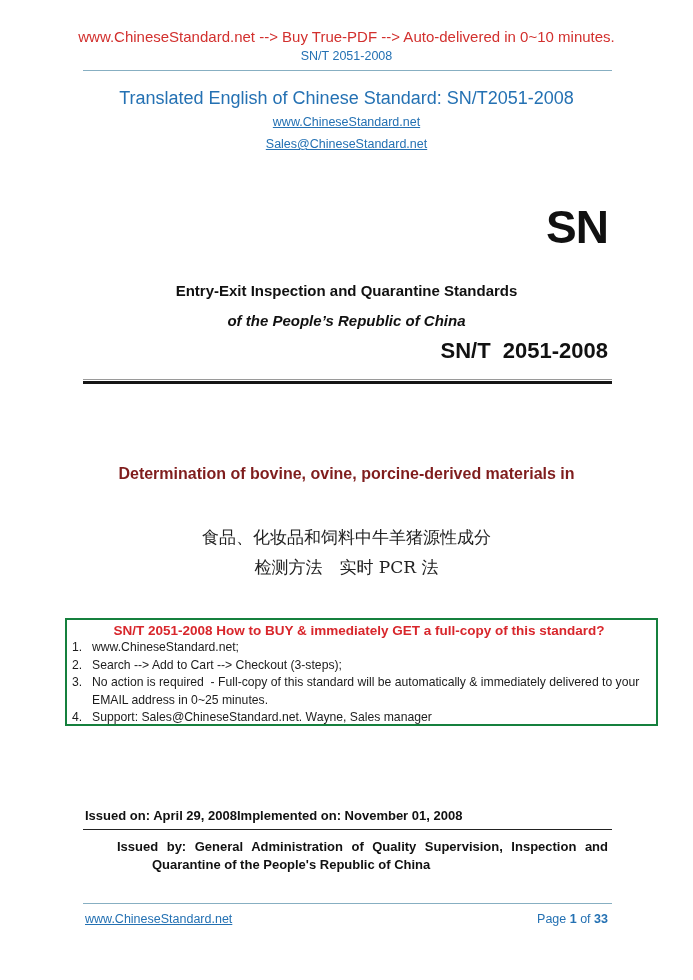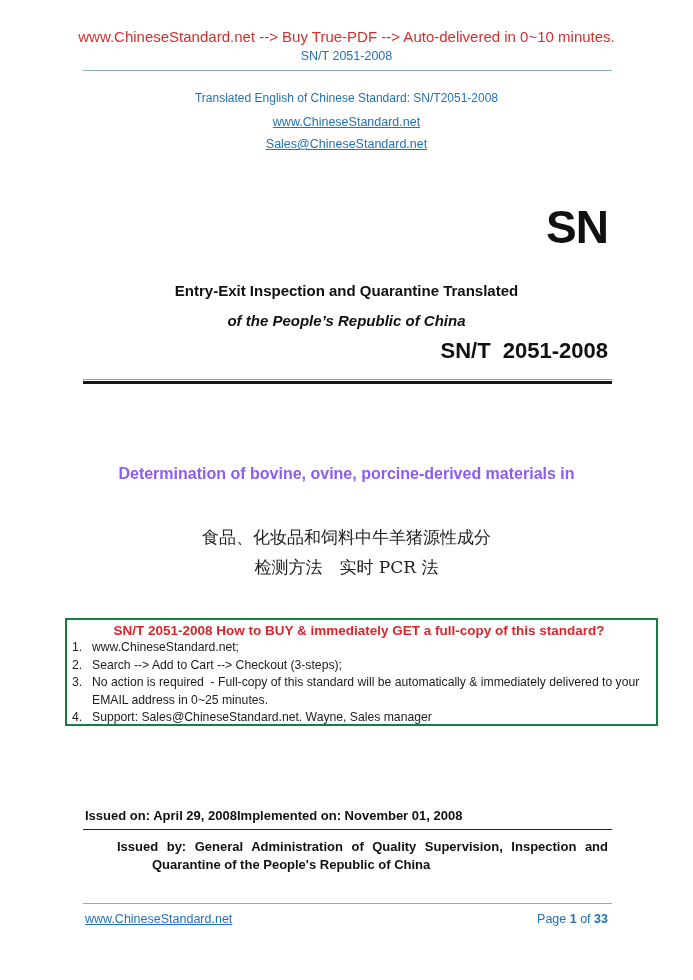--- a/index.html
+++ b/index.html
@@ -16,36 +16,36 @@
 
   .promo-line { top: 27px; font-size: 15px; line-height: 19px; color: #d2302e; }
   .code-small { top: 48px; font-size: 12.5px; line-height: 16px; color: #2471b3; }
 
   .rule-top    { top: 70px;  left: 83px; width: 529px; border-top: 1px solid #87afc2; }
   .rule-thick  { top: 379px; left: 83px; width: 529px; height: 5px;
                  background: linear-gradient(to bottom, #9a9a9a 0 1px, #ffffff 1px 2px, #161616 2px 5px); }
   .rule-mid    { top: 829px; left: 83px; width: 529px; border-top: 1.5px solid #222; }
   .rule-footer { top: 903px; left: 83px; width: 529px; border-top: 1px solid #87afc2; }
 
-  .translated { top: 90px;  font-size: 12px; line-height: 17px; color: #2471b3; }
+  .translated { top: 90px;  font-size: 18px; line-height: 17px; color: #2471b3; }
   .toplink    { font-size: 12.5px; line-height: 17px; color: #2471b3; text-decoration: underline; cursor: pointer; }
   .site-link-top  { top: 112px; }
   .sales-link-top { top: 134px; }
   .centerlink { left: 0; right: 0; text-align: center; }
 
   .sn-logo { top: 203px; right: 85px; font-size: 46px; line-height: 48px; font-weight: 700;
              letter-spacing: -1px; color: #111; }
 
   .org-line { font-weight: 700; font-size: 15px; line-height: 20px; color: #111; }
   .org-line1 { top: 281px; }
   .org-line2 { top: 311px; font-style: italic; }
   .code-big { top: 337px; right: 85px; font-size: 22px; line-height: 27px; font-weight: 700;
               word-spacing: 6px; color: #111; }
 
-  .doc-title { font-weight: 700; font-size: 16px; line-height: 21px; color: #8b5cf6; }
+  .doc-title { font-weight: 700; font-size: 16px; line-height: 21px; color: #7f1d1d; }
   .doc-title-1 { top: 463px; }
   .doc-title-2 { top: 493px; }
   .cn-title { font-family: "DejaVu Serif", "Liberation Serif", serif; font-size: 17px; line-height: 21px; color: #222; }
   .cn-title-1 { top: 527px; }
   .cn-title-2 { top: 557px; }
 
   .buy-box { top: 618px; left: 65px; width: 593px; height: 108px; box-sizing: border-box;
              border: 2px solid #15803d; background: #fff; padding: 2px 10px 0 5px; overflow: hidden; }
   .buy-box-title { text-align: center; color: #d8262b; font-weight: 700; font-size: 13.5px; line-height: 17px; }
   .buy-item { display: flex; font-size: 12.2px; line-height: 17.5px; color: #1c1c1c; }
@@ -76,21 +76,21 @@
   <div class="abs centered translated">Translated English of Chinese Standard: SN/T2051-2008</div>
   <div class="abs centerlink site-link-top" style="position:absolute;">
     <span class="toplink">www.ChineseStandard.net</span>
   </div>
   <div class="abs sn-logo">SN</div>
 
   <div class="abs centerlink sales-link-top" style="position:absolute;">
     <span class="toplink">Sales@ChineseStandard.net</span>
   </div>
 
-  <div class="abs centered org-line org-line1">Entry-Exit Inspection and Quarantine Translated</div>
+  <div class="abs centered org-line org-line1">Entry-Exit Inspection and Quarantine Standards</div>
   <div class="abs centered org-line org-line2">of the People’s Republic of China</div>
   <div class="abs code-big">SN/T 2051-2008</div>
 
   <div class="abs rule-thick"></div>
 
   <div class="abs centered doc-title doc-title-1">Determination of bovine, ovine, porcine-derived materials in</div>
   <div class="abs centered cn-title cn-title-1">食品、化妆品和饲料中牛羊猪源性成分</div>
   <div class="abs centered cn-title cn-title-2">检测方法　实时 PCR 法</div>
 
   <div class="abs buy-box">

